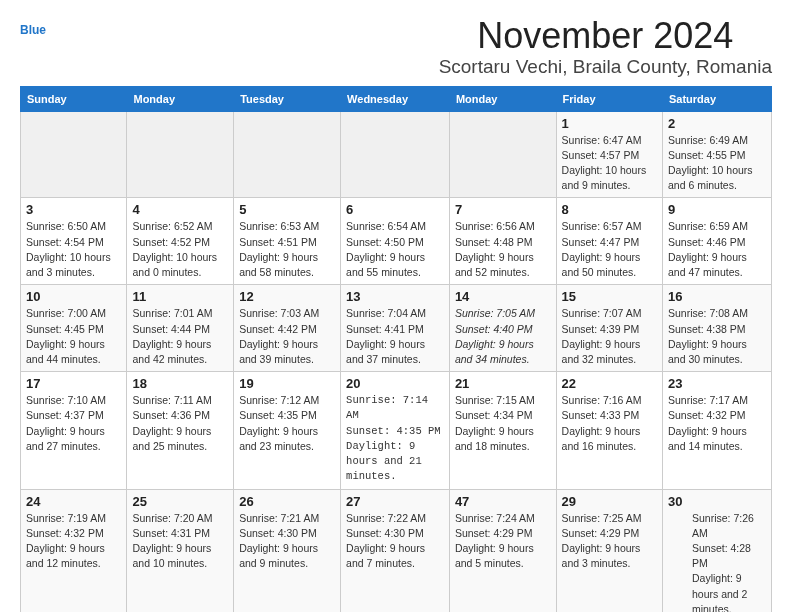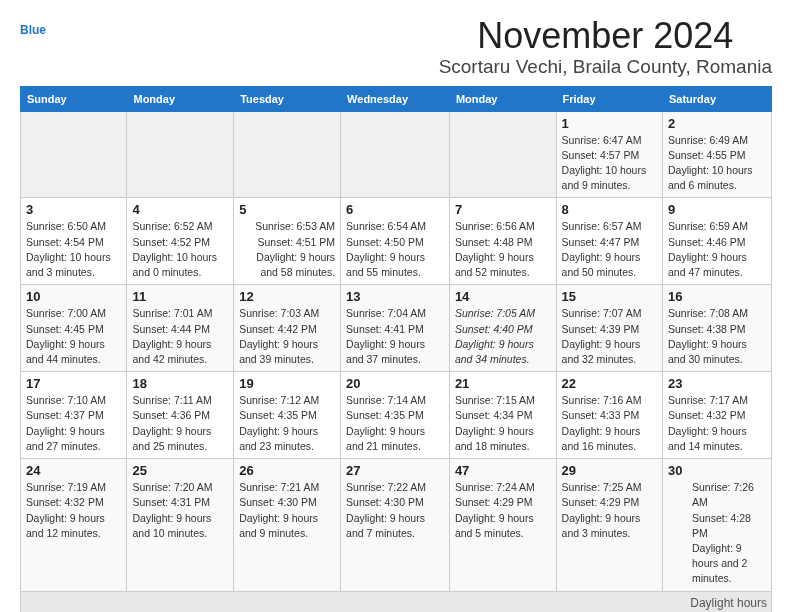--- a/index.html
+++ b/index.html
@@ -140,21 +140,21 @@
 Daylight: 10 hours and 3 minutes.</div>
         </td>
         <td>
           <span class="day-number">4</span>
           <div class="day-detail" style="white-space: pre-line;">Sunrise: 6:52 AM
 Sunset: 4:52 PM
 Daylight: 10 hours and 0 minutes.</div>
         </td>
         <td>
           <span class="day-number">5</span>
-          <div class="day-detail" style="white-space: pre-line; text-align: right;">Sunrise: 6:53 AM
+          <div class="day-detail" style="white-space: pre-line;">Sunrise: 6:53 AM
 Sunset: 4:51 PM
 Daylight: 9 hours and 58 minutes.</div>
         </td>
         <td>
           <span class="day-number">6</span>
           <div class="day-detail" style="white-space: pre-line;">Sunrise: 6:54 AM
 Sunset: 4:50 PM
 Daylight: 9 hours and 55 minutes.</div>
         </td>
         <td>
@@ -234,21 +234,21 @@
 Daylight: 9 hours and 25 minutes.</div>
         </td>
         <td>
           <span class="day-number">19</span>
           <div class="day-detail" style="white-space: pre-line;">Sunrise: 7:12 AM
 Sunset: 4:35 PM
 Daylight: 9 hours and 23 minutes.</div>
         </td>
         <td>
           <span class="day-number">20</span>
-          <div class="day-detail" style="white-space: pre-line;">Sunrise: 7:14 AM
+          <div class="day-detail" style="white-space: pre-line; font-family: Liberation Mono, monospace;">Sunrise: 7:14 AM
 Sunset: 4:35 PM
 Daylight: 9 hours and 21 minutes.</div>
         </td>
         <td>
           <span class="day-number">21</span>
           <div class="day-detail" style="white-space: pre-line;">Sunrise: 7:15 AM
 Sunset: 4:34 PM
 Daylight: 9 hours and 18 minutes.</div>
         </td>
         <td>

